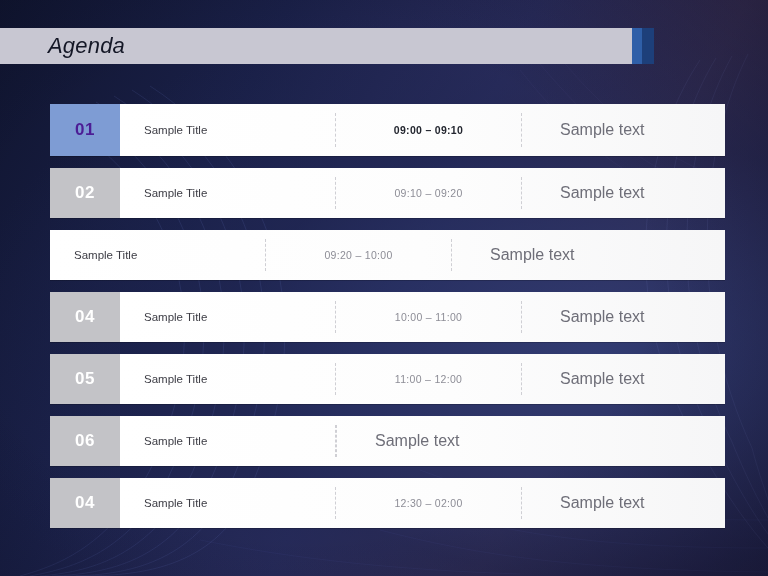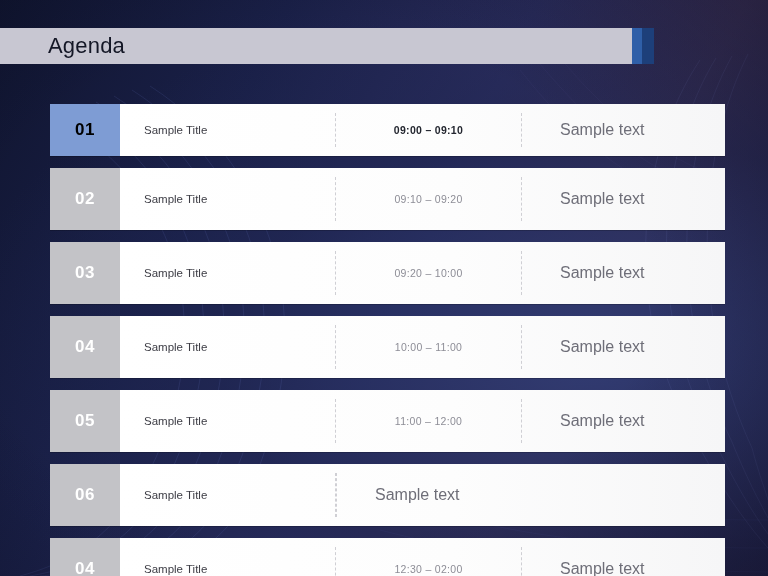--- a/index.html
+++ b/index.html
@@ -45,20 +45,21 @@
     width: 654px;
     height: 36px;
     display: flex;
     align-items: stretch;
   }
   #title-plate {
     flex: 1 1 auto;
     background: #c8c7d2;
     display: flex;
     align-items: center;
+    font-style: italic;
   }
   #title-text {
     font-size: 22px;
     color: #141726;
     letter-spacing: 0.2px;
     padding-left: 48px;
     font-weight: 400;
     white-space: nowrap;
   }
   #title-accent-1 {
@@ -74,38 +75,38 @@
   #rows {
     position: absolute;
     left: 50px;
     top: 104px;
     width: 675px;
   }
   .agenda-row {
     position: relative;
     display: flex;
     align-items: stretch;
-    height: 62px;
+    height: 50px;
     margin-bottom: 12px;
     background: #ffffff;
     box-shadow: 0 1px 0 rgba(0,0,0,0.18);
   }
   .agenda-row .num-box {
     width: 70px;
     flex: 0 0 70px;
     display: flex;
     align-items: center;
     justify-content: center;
     font-size: 17px;
     font-weight: bold;
     letter-spacing: 0.5px;
   }
   .num-box.accent {
     background: #7e9cd4;
-    color: #000000;
+    color: #4c1d95;
   }
   .num-box.grey {
     background: #c3c3c7;
     color: #ffffff;
   }
   .agenda-row .body {
     flex: 1 1 auto;
     display: flex;
     align-items: center;
     background: linear-gradient(90deg, #ffffff 0%, #fdfdfd 55%, #f6f6f7 100%);
@@ -207,21 +208,20 @@
       <div class="body">
         <div class="cell-title">Sample Title</div>
         <div class="divider"></div>
         <div class="cell-time">09:10 – 09:20</div>
         <div class="divider"></div>
         <div class="cell-text">Sample text</div>
       </div>
     </div>
 
     <div class="agenda-row" id="row-2">
-      <div class="num-box grey">03</div>
       <div class="body">
         <div class="cell-title">Sample Title</div>
         <div class="divider"></div>
         <div class="cell-time">09:20 – 10:00</div>
         <div class="divider"></div>
         <div class="cell-text">Sample text</div>
       </div>
     </div>
 
     <div class="agenda-row" id="row-3">

